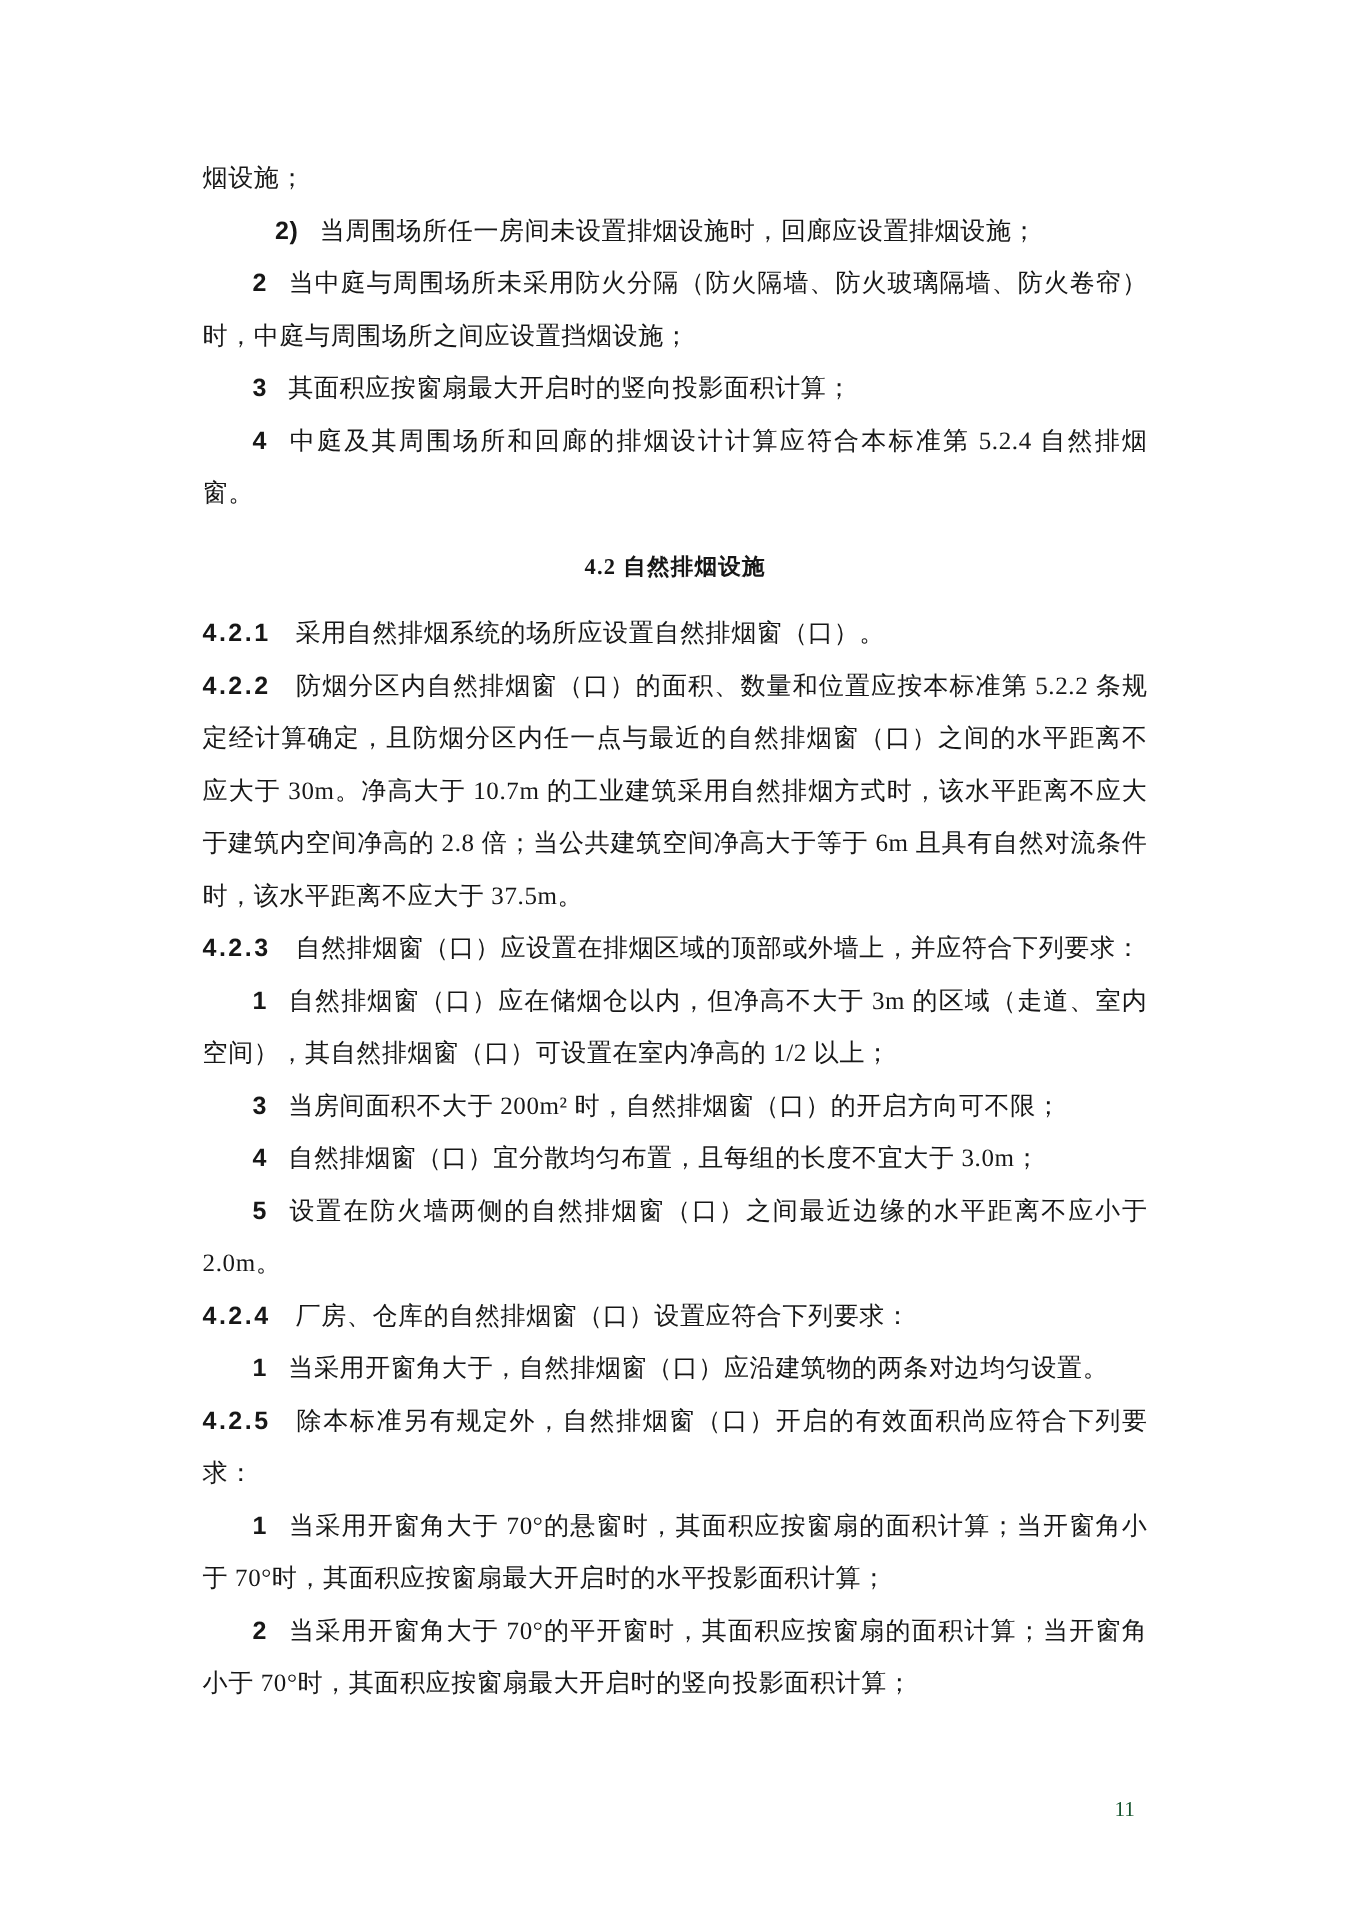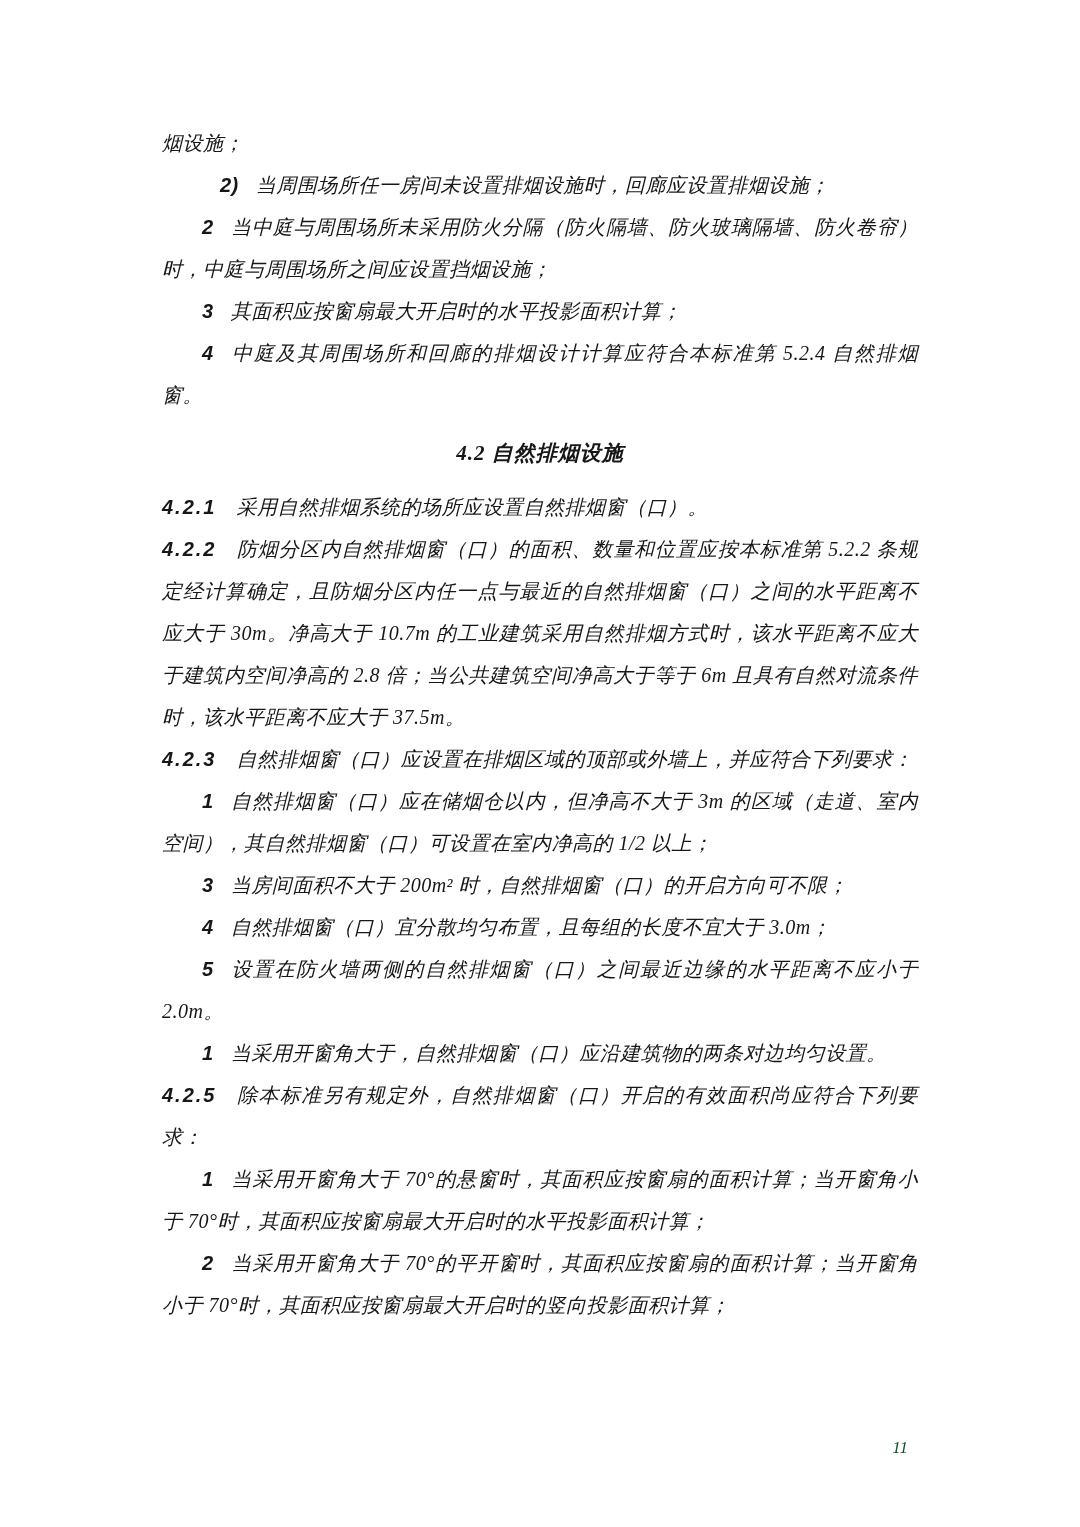--- a/index.html
+++ b/index.html
@@ -11,42 +11,41 @@
     position: relative;
     width: 1080px;
     height: 1527px;
     margin: 0 auto;
     background: #ffffff;
     box-sizing: border-box;
     padding: 122px 162px 0 162px;
     font-family: "Liberation Serif", "DejaVu Serif", serif;
     color: #171717;
     overflow: hidden;
-    font-style: italic;
   }
   .para {
     margin: 0;
     font-size: 20px;
     line-height: 42px;
     text-align: justify;
     text-justify: inter-ideograph;
     letter-spacing: 0.5px;
   }
   .item { text-indent: 2em; }
   .subitem { text-indent: 2.9em; }
   .section { text-indent: 0; }
   .num {
     font-weight: bold;
     font-family: "Liberation Sans", "DejaVu Sans", sans-serif;
     padding-right: 0.85em;
   }
   .section .num { letter-spacing: 2px; padding-right: 1.0em; }
   .heading {
     margin: 16px 0 12px 0;
-    font-size: 21px;
+    font-size: 18px;
     line-height: 42px;
     font-weight: bold;
     text-align: center;
     letter-spacing: 1px;
   }
   .page-number {
     position: absolute;
     top: 1438px;
     right: 172px;
     font-size: 17px;
@@ -58,41 +57,42 @@
 <body>
 
 <div class="page">
 
   <p class="para continuation"><span>烟设施；</span></p>
 
   <p class="para subitem"><span class="num">2)</span><span>当周围场所任一房间未设置排烟设施时，回廊应设置排烟设施；</span></p>
 
   <p class="para item"><span class="num">2</span><span>当中庭与周围场所未采用防火分隔（防火隔墙、防火玻璃隔墙、防火卷帘）时，中庭与周围场所之间应设置挡烟设施；</span></p>
 
-  <p class="para item"><span class="num">3</span><span>其面积应按窗扇最大开启时的水平投影面积计算；</span></p>
+  <p class="para item"><span class="num">3</span><span>其面积应按窗扇最大开启时的竖向投影面积计算；</span></p>
 
   <p class="para item"><span class="num">4</span><span>中庭及其周围场所和回廊的排烟设计计算应符合本标准第 5.2.4 自然排烟窗。</span></p>
 
   <h2 class="heading">4.2 自然排烟设施</h2>
 
   <p class="para section"><span class="num">4.2.1</span><span>采用自然排烟系统的场所应设置自然排烟窗（口）。</span></p>
 
   <p class="para section"><span class="num">4.2.2</span><span>防烟分区内自然排烟窗（口）的面积、数量和位置应按本标准第 5.2.2 条规定经计算确定，且防烟分区内任一点与最近的自然排烟窗（口）之间的水平距离不应大于 30m。净高大于 10.7m 的工业建筑采用自然排烟方式时，该水平距离不应大于建筑内空间净高的 2.8 倍；当公共建筑空间净高大于等于 6m 且具有自然对流条件时，该水平距离不应大于 37.5m。</span></p>
 
   <p class="para section"><span class="num">4.2.3</span><span>自然排烟窗（口）应设置在排烟区域的顶部或外墙上，并应符合下列要求：</span></p>
 
   <p class="para item"><span class="num">1</span><span>自然排烟窗（口）应在储烟仓以内，但净高不大于 3m 的区域（走道、室内空间），其自然排烟窗（口）可设置在室内净高的 1/2 以上；</span></p>
 
 
   <p class="para item"><span class="num">3</span><span>当房间面积不大于 200m² 时，自然排烟窗（口）的开启方向可不限；</span></p>
 
   <p class="para item"><span class="num">4</span><span>自然排烟窗（口）宜分散均匀布置，且每组的长度不宜大于 3.0m；</span></p>
 
   <p class="para item"><span class="num">5</span><span>设置在防火墙两侧的自然排烟窗（口）之间最近边缘的水平距离不应小于 2.0m。</span></p>
 
+  <p class="para section"><span class="num">4.2.4</span><span>厂房、仓库的自然排烟窗（口）设置应符合下列要求：</span></p>
 
   <p class="para item"><span class="num">1</span><span>当采用开窗角大于，自然排烟窗（口）应沿建筑物的两条对边均匀设置。</span></p>
 
 
   <p class="para section"><span class="num">4.2.5</span><span>除本标准另有规定外，自然排烟窗（口）开启的有效面积尚应符合下列要求：</span></p>
 
   <p class="para item"><span class="num">1</span><span>当采用开窗角大于 70°的悬窗时，其面积应按窗扇的面积计算；当开窗角小于 70°时，其面积应按窗扇最大开启时的水平投影面积计算；</span></p>
 
   <p class="para item"><span class="num">2</span><span>当采用开窗角大于 70°的平开窗时，其面积应按窗扇的面积计算；当开窗角小于 70°时，其面积应按窗扇最大开启时的竖向投影面积计算；</span></p>
 

